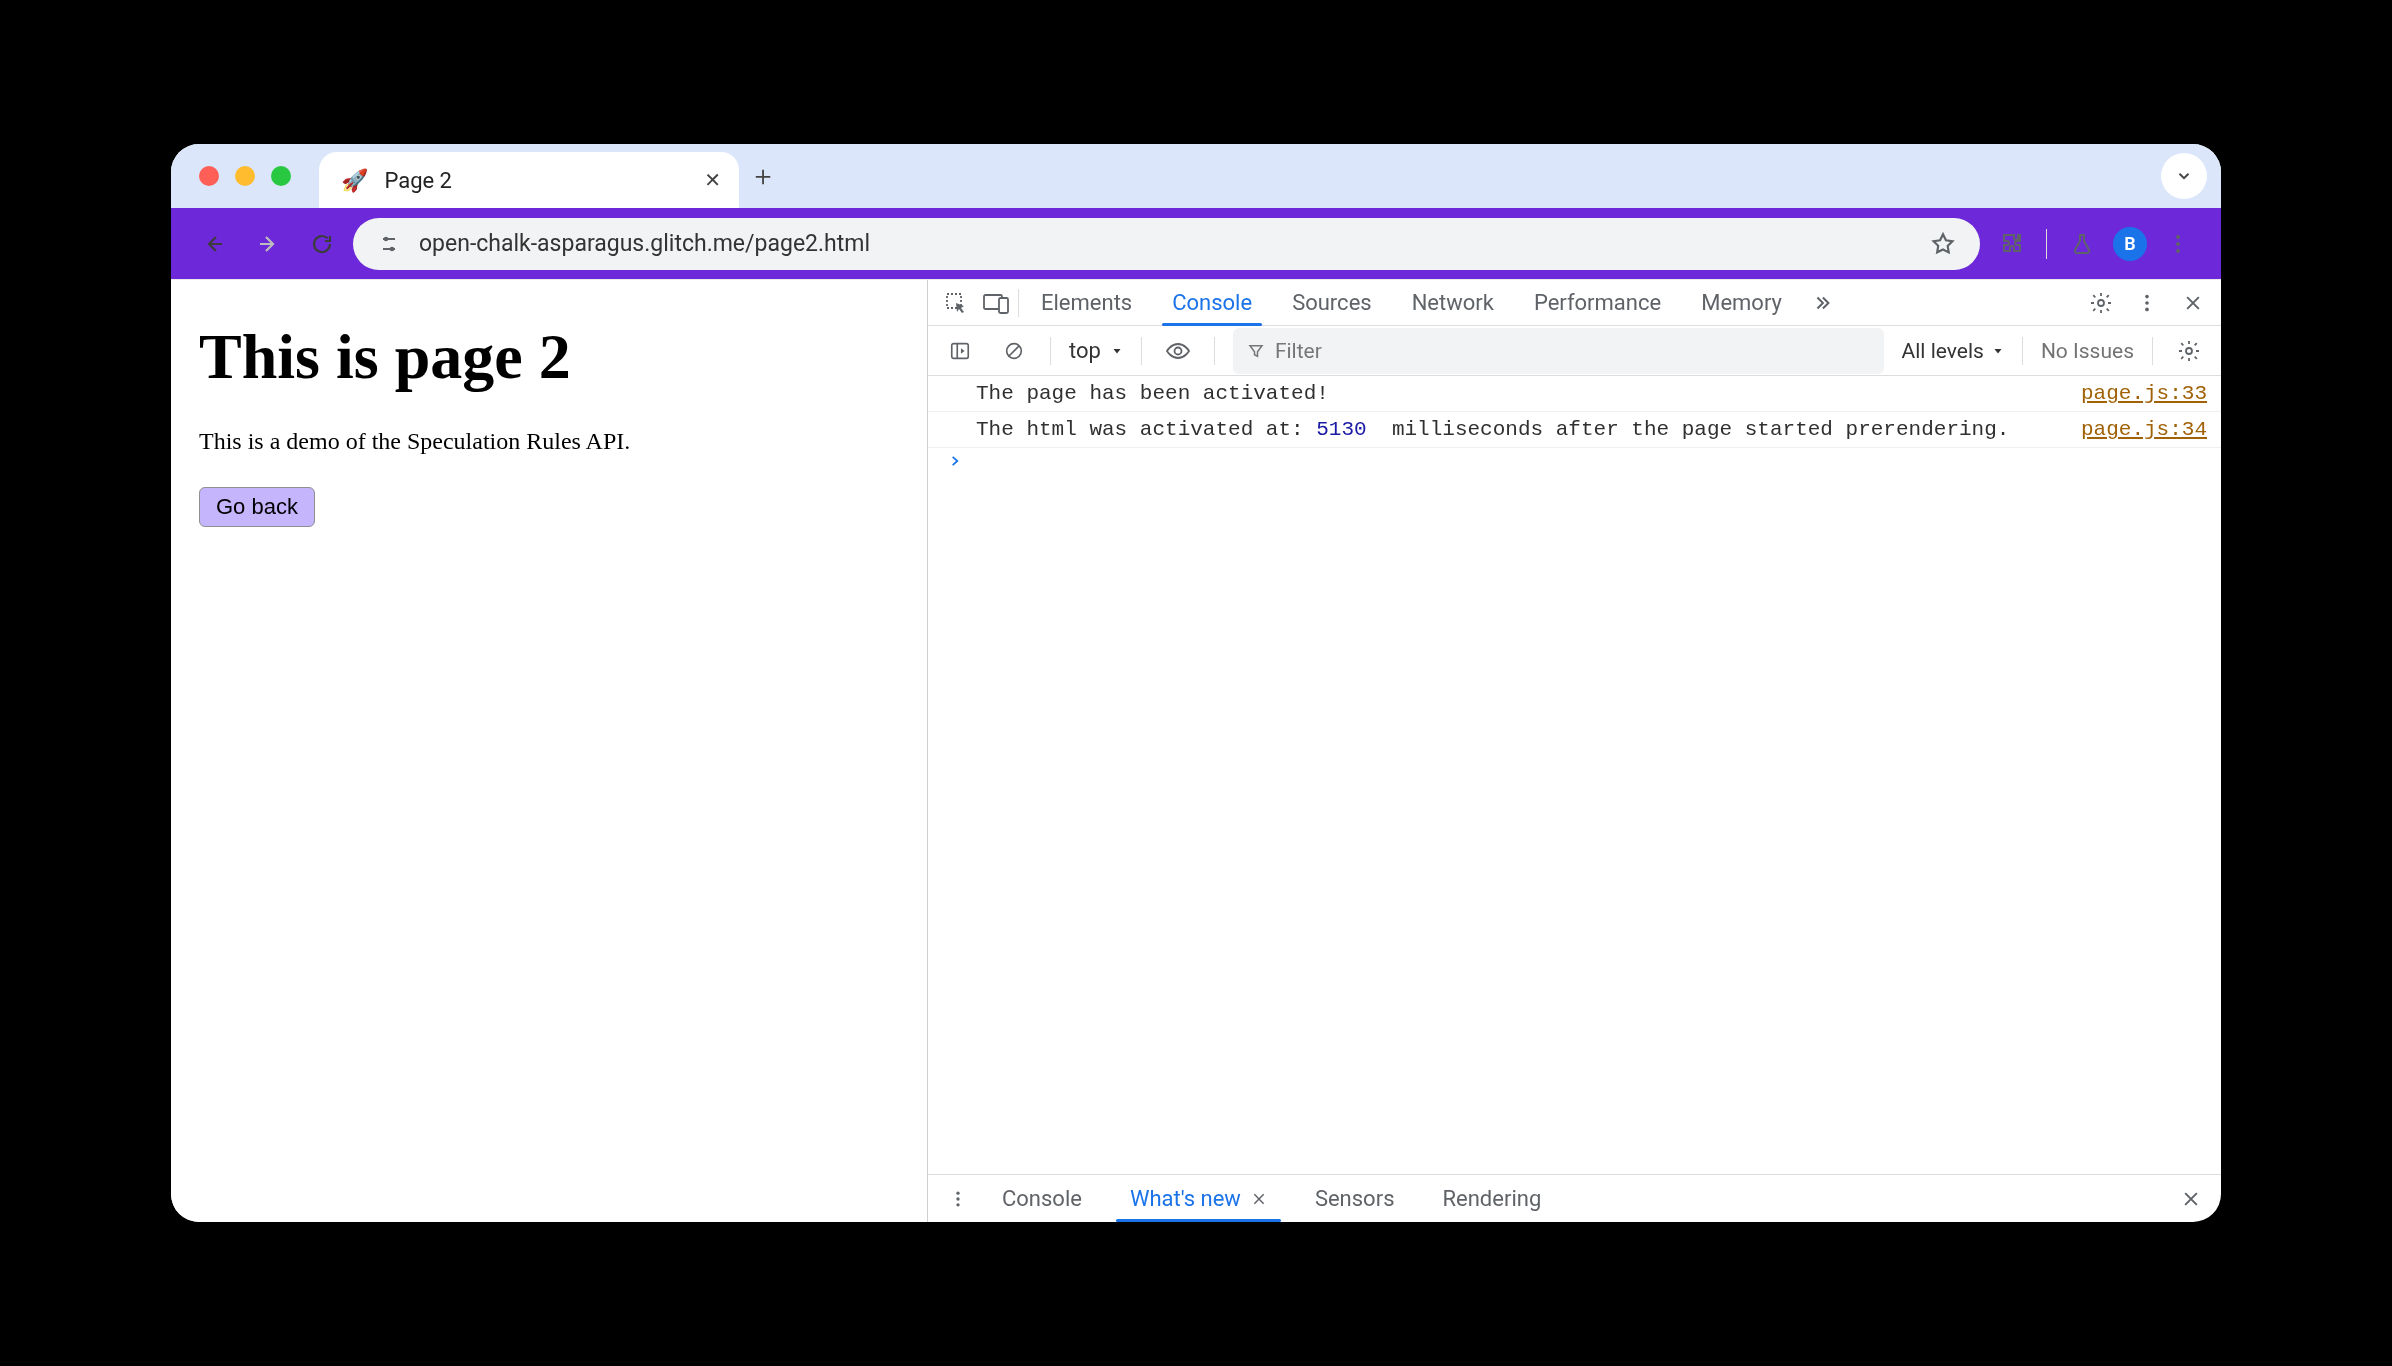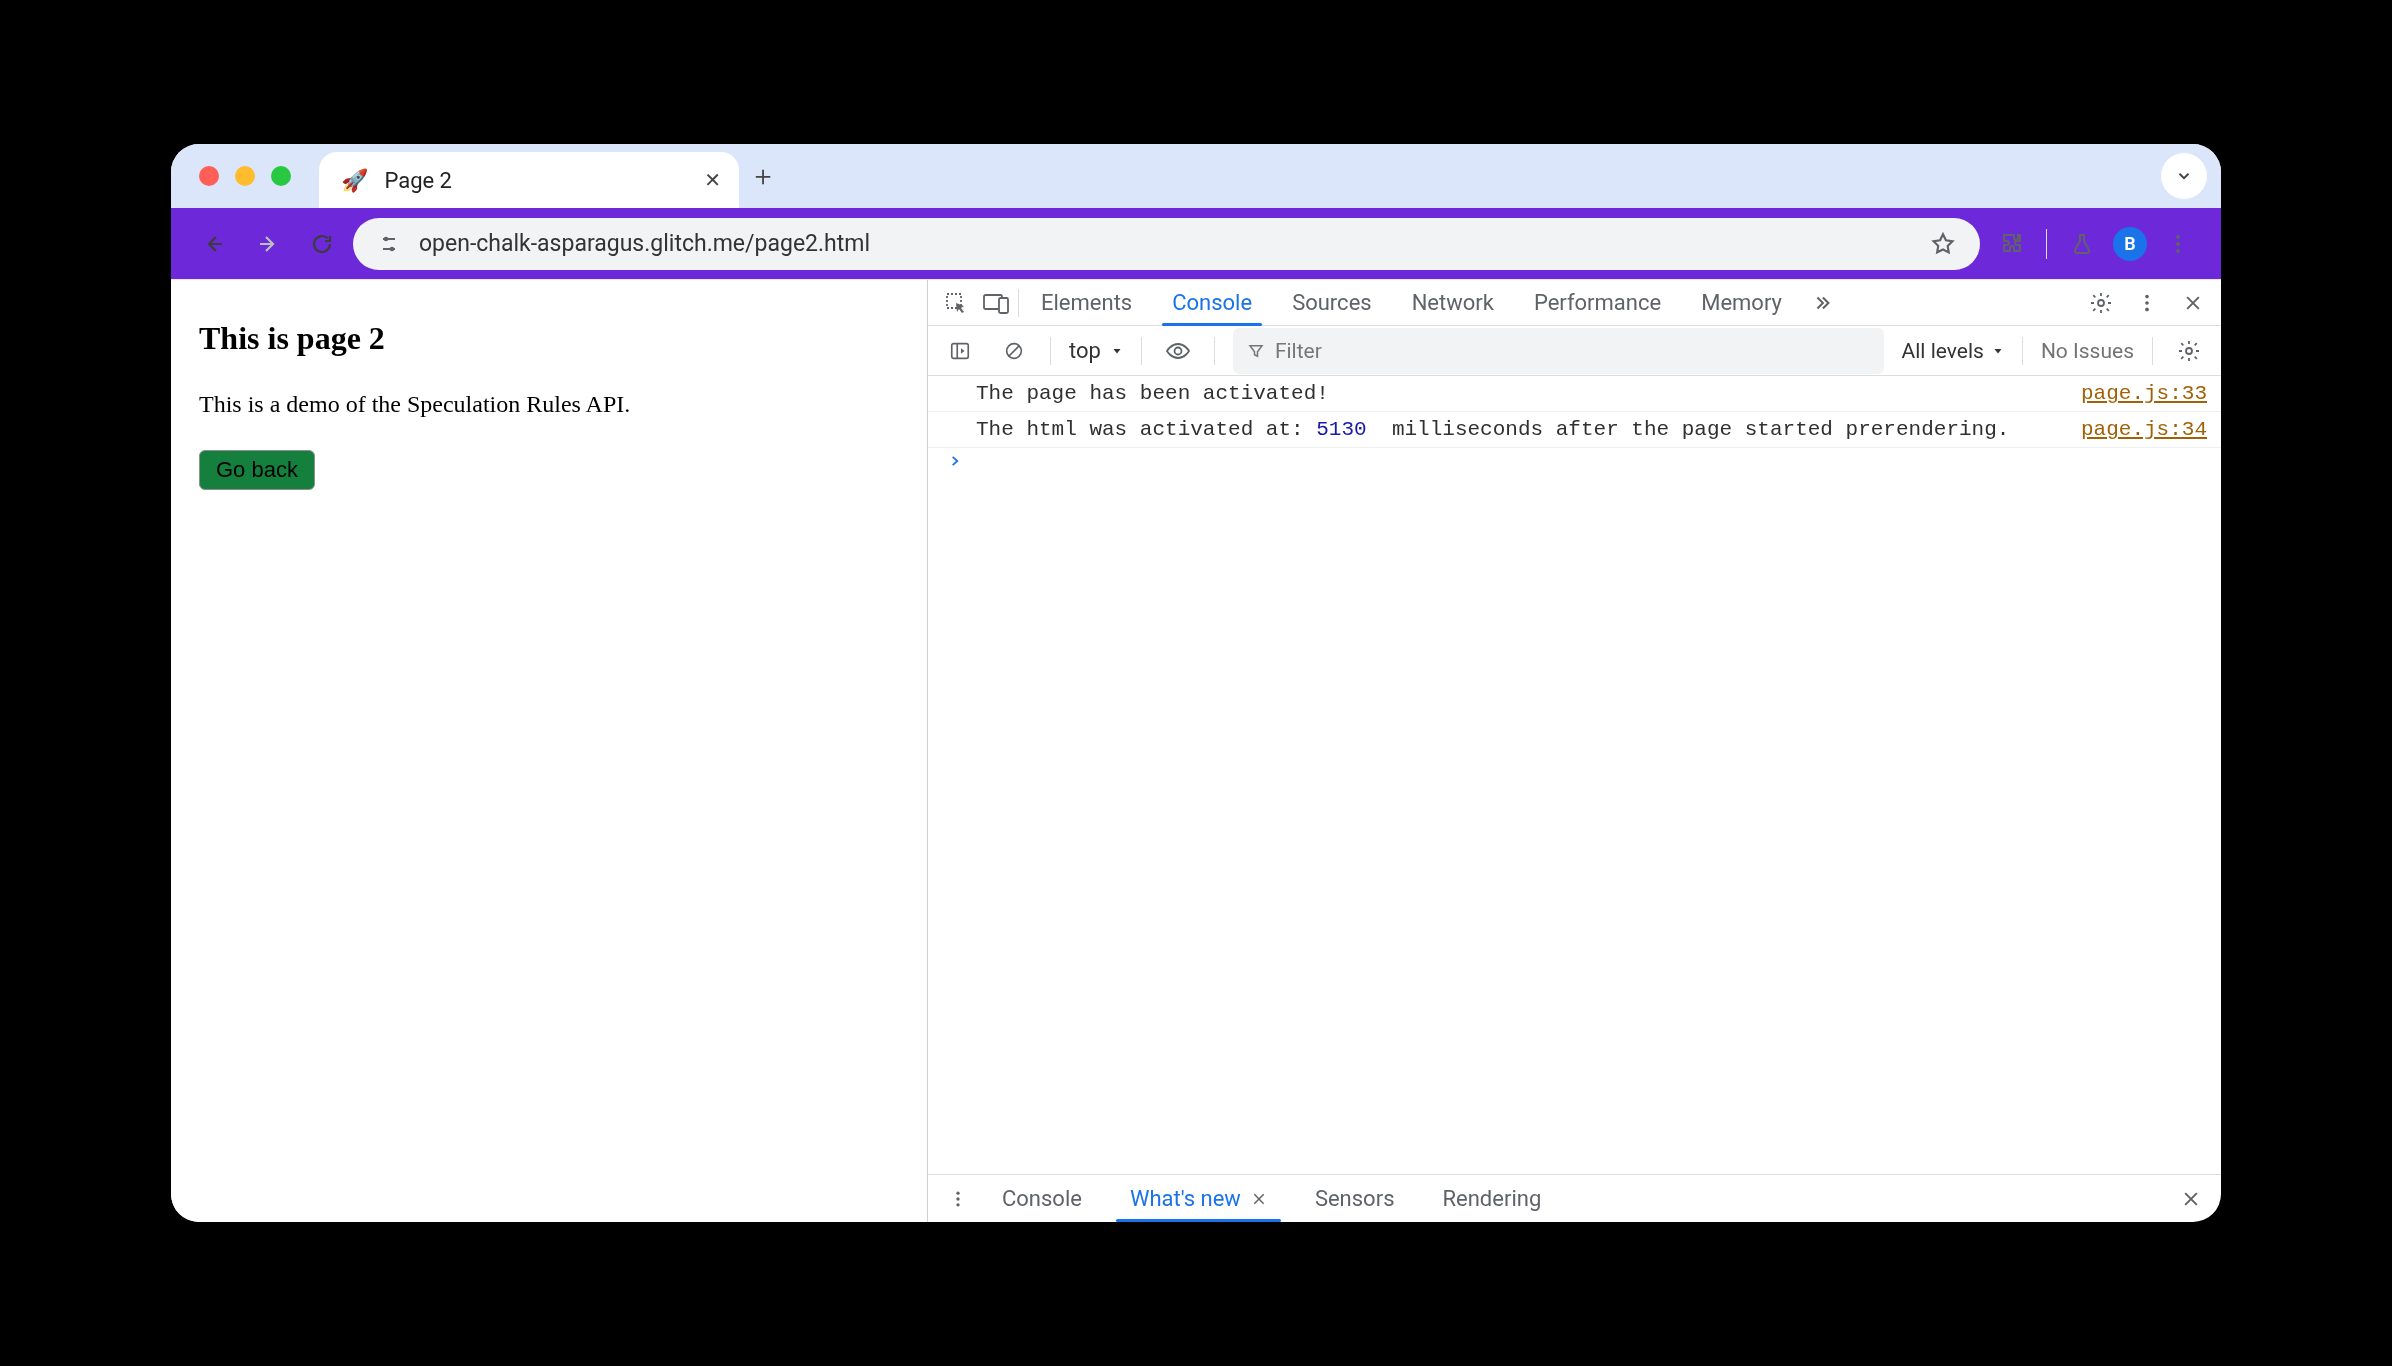--- a/index.html
+++ b/index.html
@@ -71,25 +71,25 @@
   .omnibox .url { font-size:23px; color:#333; }
   .omnibox .star { margin-left:auto; }
   .avatar { width:34px; height:34px; border-radius:50%; background:#1a73e8;
             color:#fff; display:flex; align-items:center; justify-content:center;
             font-size:18px; font-weight:600; }
   .pipe { width:1px; height:30px; background:#ddd; margin:0 4px; }
 
   
   .split { flex:1; display:flex; min-height:0; }
   .page  { width: 756px; padding: 40px 28px; background:#fff; font-family: Georgia, "Times New Roman", serif; }
-  .page h1 { font-size: 32px; font-weight: bold; margin-bottom: 34px; }
+  .page h1 { font-size: 64px; font-weight: bold; margin-bottom: 34px; }
   .page p  { font-size: 24px; margin-bottom: 32px; }
   .page button {
     font-family: -apple-system, BlinkMacSystemFont, sans-serif;
-    font-size: 22px; padding: 6px 16px; background:#15803d;
+    font-size: 22px; padding: 6px 16px; background:#c4b5fd;
     border:1px solid #8f8f8f; border-radius:6px;
   }
 
   .devtools { flex:1; display:flex; flex-direction:column; border-left:1px solid #cfcfcf; min-width:0; }
 
   
   .dt-tabs { height:46px; background:#fff; border-bottom:1px solid #ddd;
              display:flex; align-items:center; padding:0 10px; gap:4px; }
   .dt-tab  { padding:0 18px; height:100%; display:flex; align-items:center;
              font-size:22px; color:#5f6368; position:relative; }

